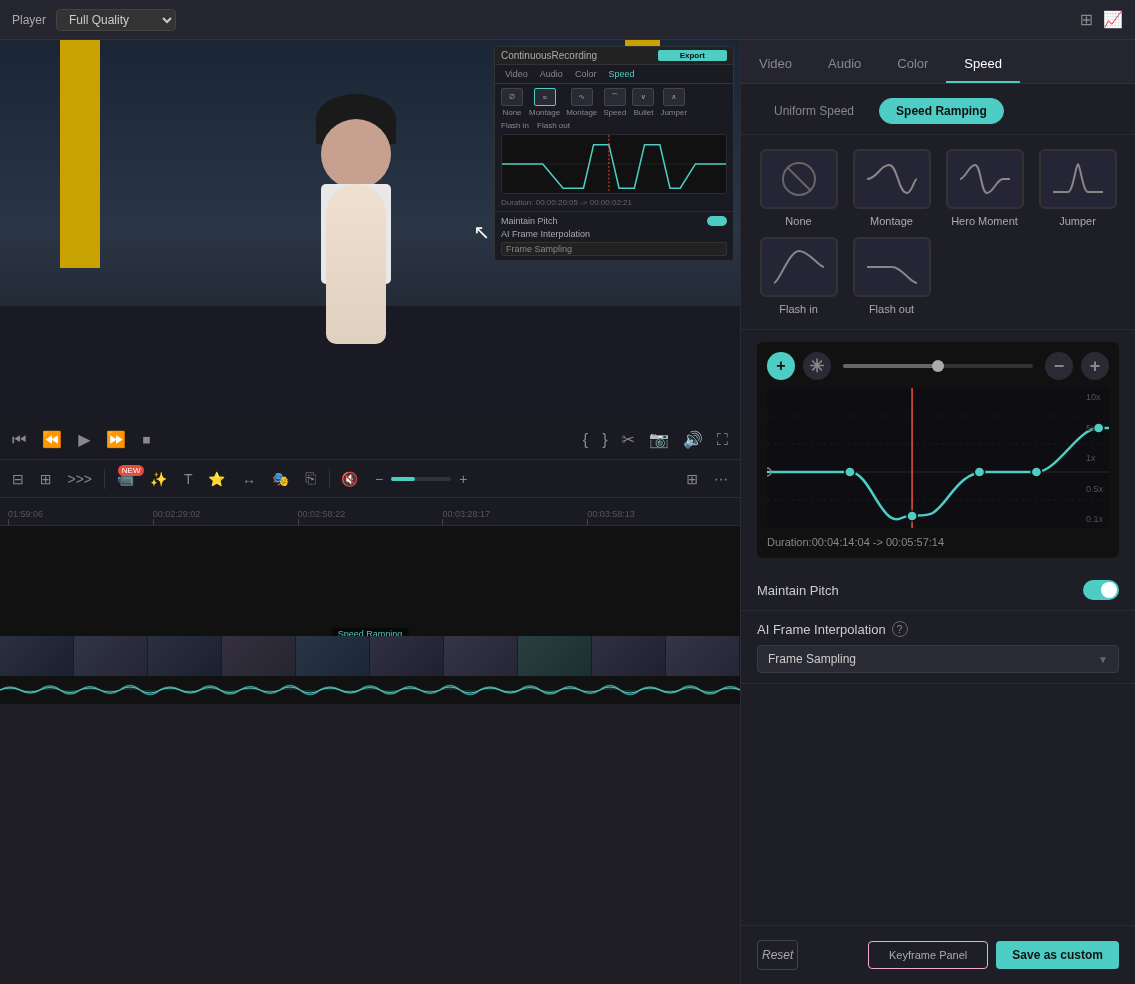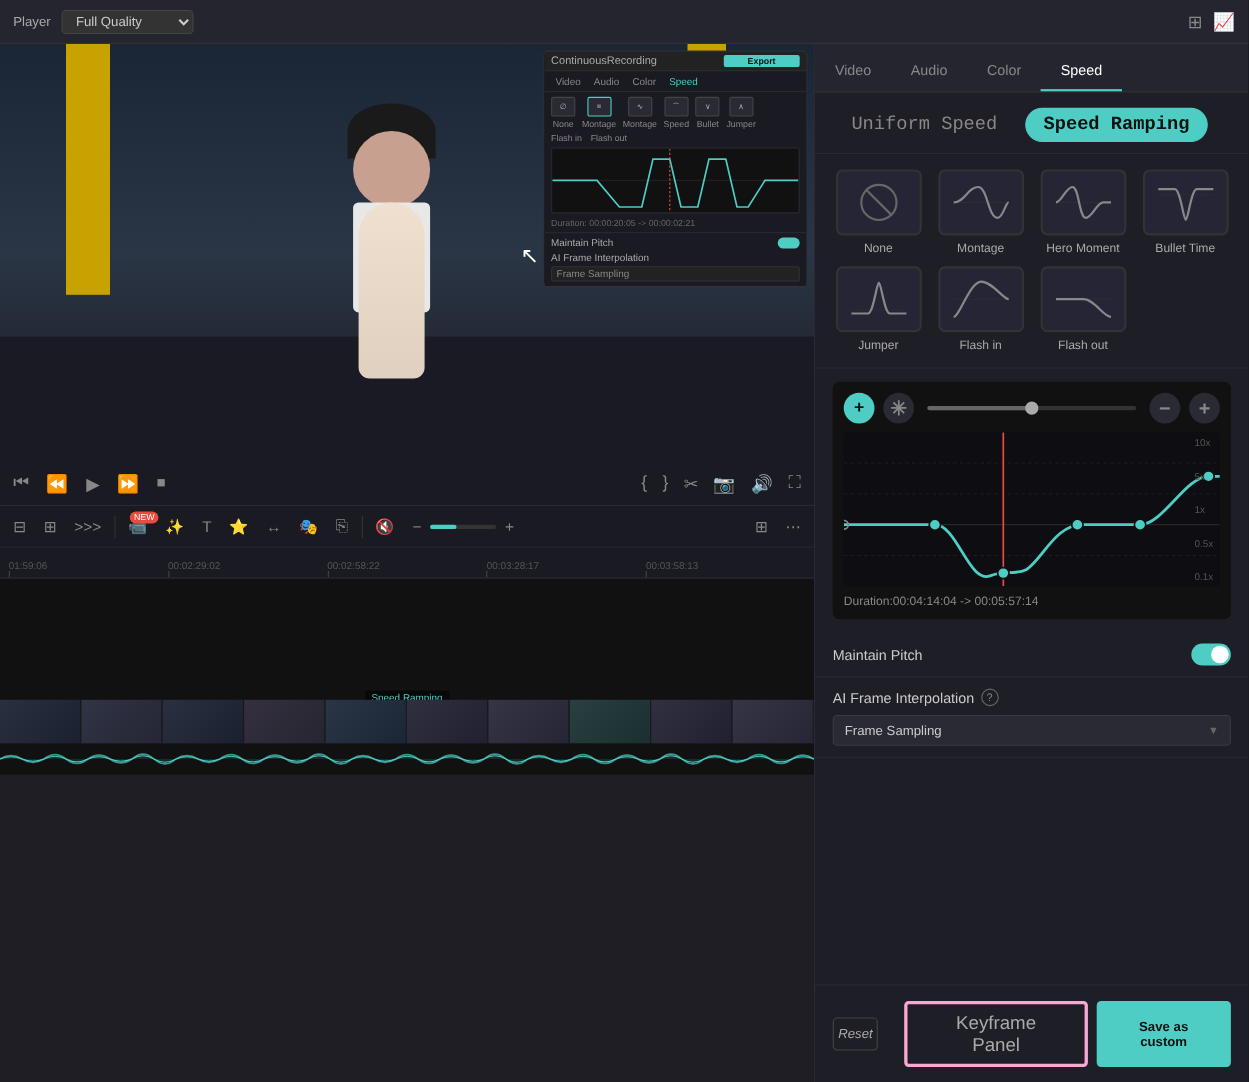--- a/index.html
+++ b/index.html
@@ -438,26 +438,25 @@
     
     .speed-tabs {
       display: flex;
       gap: 8px;
       padding: 14px 16px 10px;
       border-bottom: 1px solid #2a2a35;
     }
     .speed-tab {
       padding: 5px 16px;
       border-radius: 20px;
-      font-size: 17px;
+      font-size: 12px;
       cursor: pointer;
       color: #888;
       background: transparent;
       border: 1px solid transparent;
-      font-family: Liberation Mono, monospace;
     }
     .speed-tab.active {
       background: #4ecdc4;
       color: #111;
       font-weight: bold;
       border-color: #4ecdc4;
     }
 
     
     .presets-grid {
@@ -674,25 +673,25 @@
       border: 1px solid #444;
       color: #aaa;
       padding: 7px 4px;
       border-radius: 4px;
       font-size: 12px;
       cursor: pointer;
       font-style: italic;
     }
     .btn-keyframe {
       background: transparent;
-      border: 3px solid #f9a8d4;
+      border: 1px solid #f9a8d4;
       color: #aaa;
       padding: 7px 20px;
       border-radius: 4px;
-      font-size: 17px;
+      font-size: 11px;
       cursor: pointer;
       margin-left: 24px;
     }
     .btn-save-custom {
       background: #4ecdc4;
       border: none;
       color: #111;
       padding: 7px 16px;
       border-radius: 4px;
       font-size: 12px;
@@ -1022,29 +1021,20 @@
       <div class="preset-item">
         <div class="preset-icon">
           <svg viewBox="0 0 60 44">
             <line x1="5" y1="22" x2="55" y2="22" stroke="#333" stroke-width="0.5"></line>
             <path d="M5,22 C10,22 14,8 20,8 C26,8 26,36 32,36 C38,36 42,22 48,22 C52,22 54,22 55,22" stroke="#888" stroke-width="2" fill="none"></path>
           </svg>
         </div>
         <span class="preset-label">Hero Moment</span>
       </div>
 
-      <div class="preset-item">
-        <div class="preset-icon">
-          <svg viewBox="0 0 60 44">
-            <line x1="5" y1="15" x2="55" y2="15" stroke="#333" stroke-width="0.5"></line>
-            <path d="M5,10 L20,10 C25,10 28,38 30,38 C32,38 35,10 40,10 L55,10" stroke="#888" stroke-width="2" fill="none"></path>
-          </svg>
-        </div>
-        <span class="preset-label">Bullet Time</span>
-      </div>
 
       <div class="preset-item">
         <div class="preset-icon">
           <svg viewBox="0 0 60 44">
             <line x1="5" y1="32" x2="55" y2="32" stroke="#333" stroke-width="0.5"></line>
             <path d="M5,35 L20,35 C25,35 28,7 30,7 C32,7 35,35 40,35 L55,35" stroke="#888" stroke-width="2" fill="none"></path>
           </svg>
         </div>
         <span class="preset-label">Jumper</span>
       </div>

